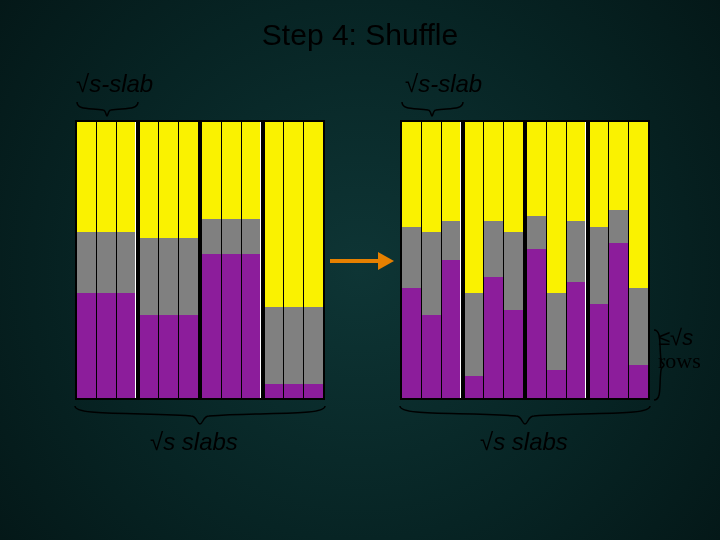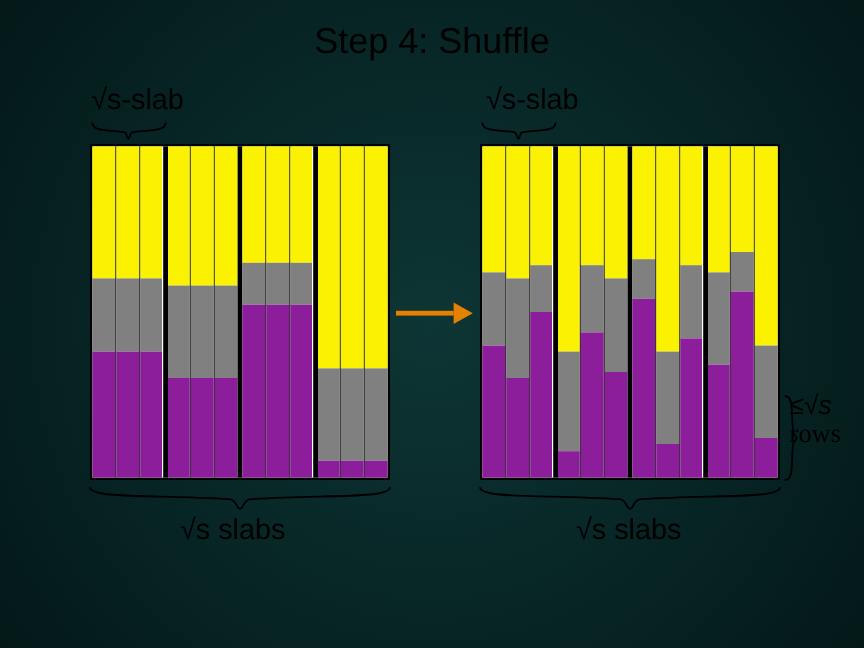--- a/index.html
+++ b/index.html
@@ -21,20 +21,21 @@
     position: absolute;
     left: 0;
     right: 0;
     top: 18px;
     text-align: center;
     font-size: 30px;
   }
   .lbl {
     position: absolute;
     font-size: 24px;
+    font-style: italic;
   }
   .nonital {
     font-style: normal;
     font-family: Liberation Serif, serif;
   }
   .chart {
     position: absolute;
     top: 120px;
     width: 250px;
     height: 280px;

